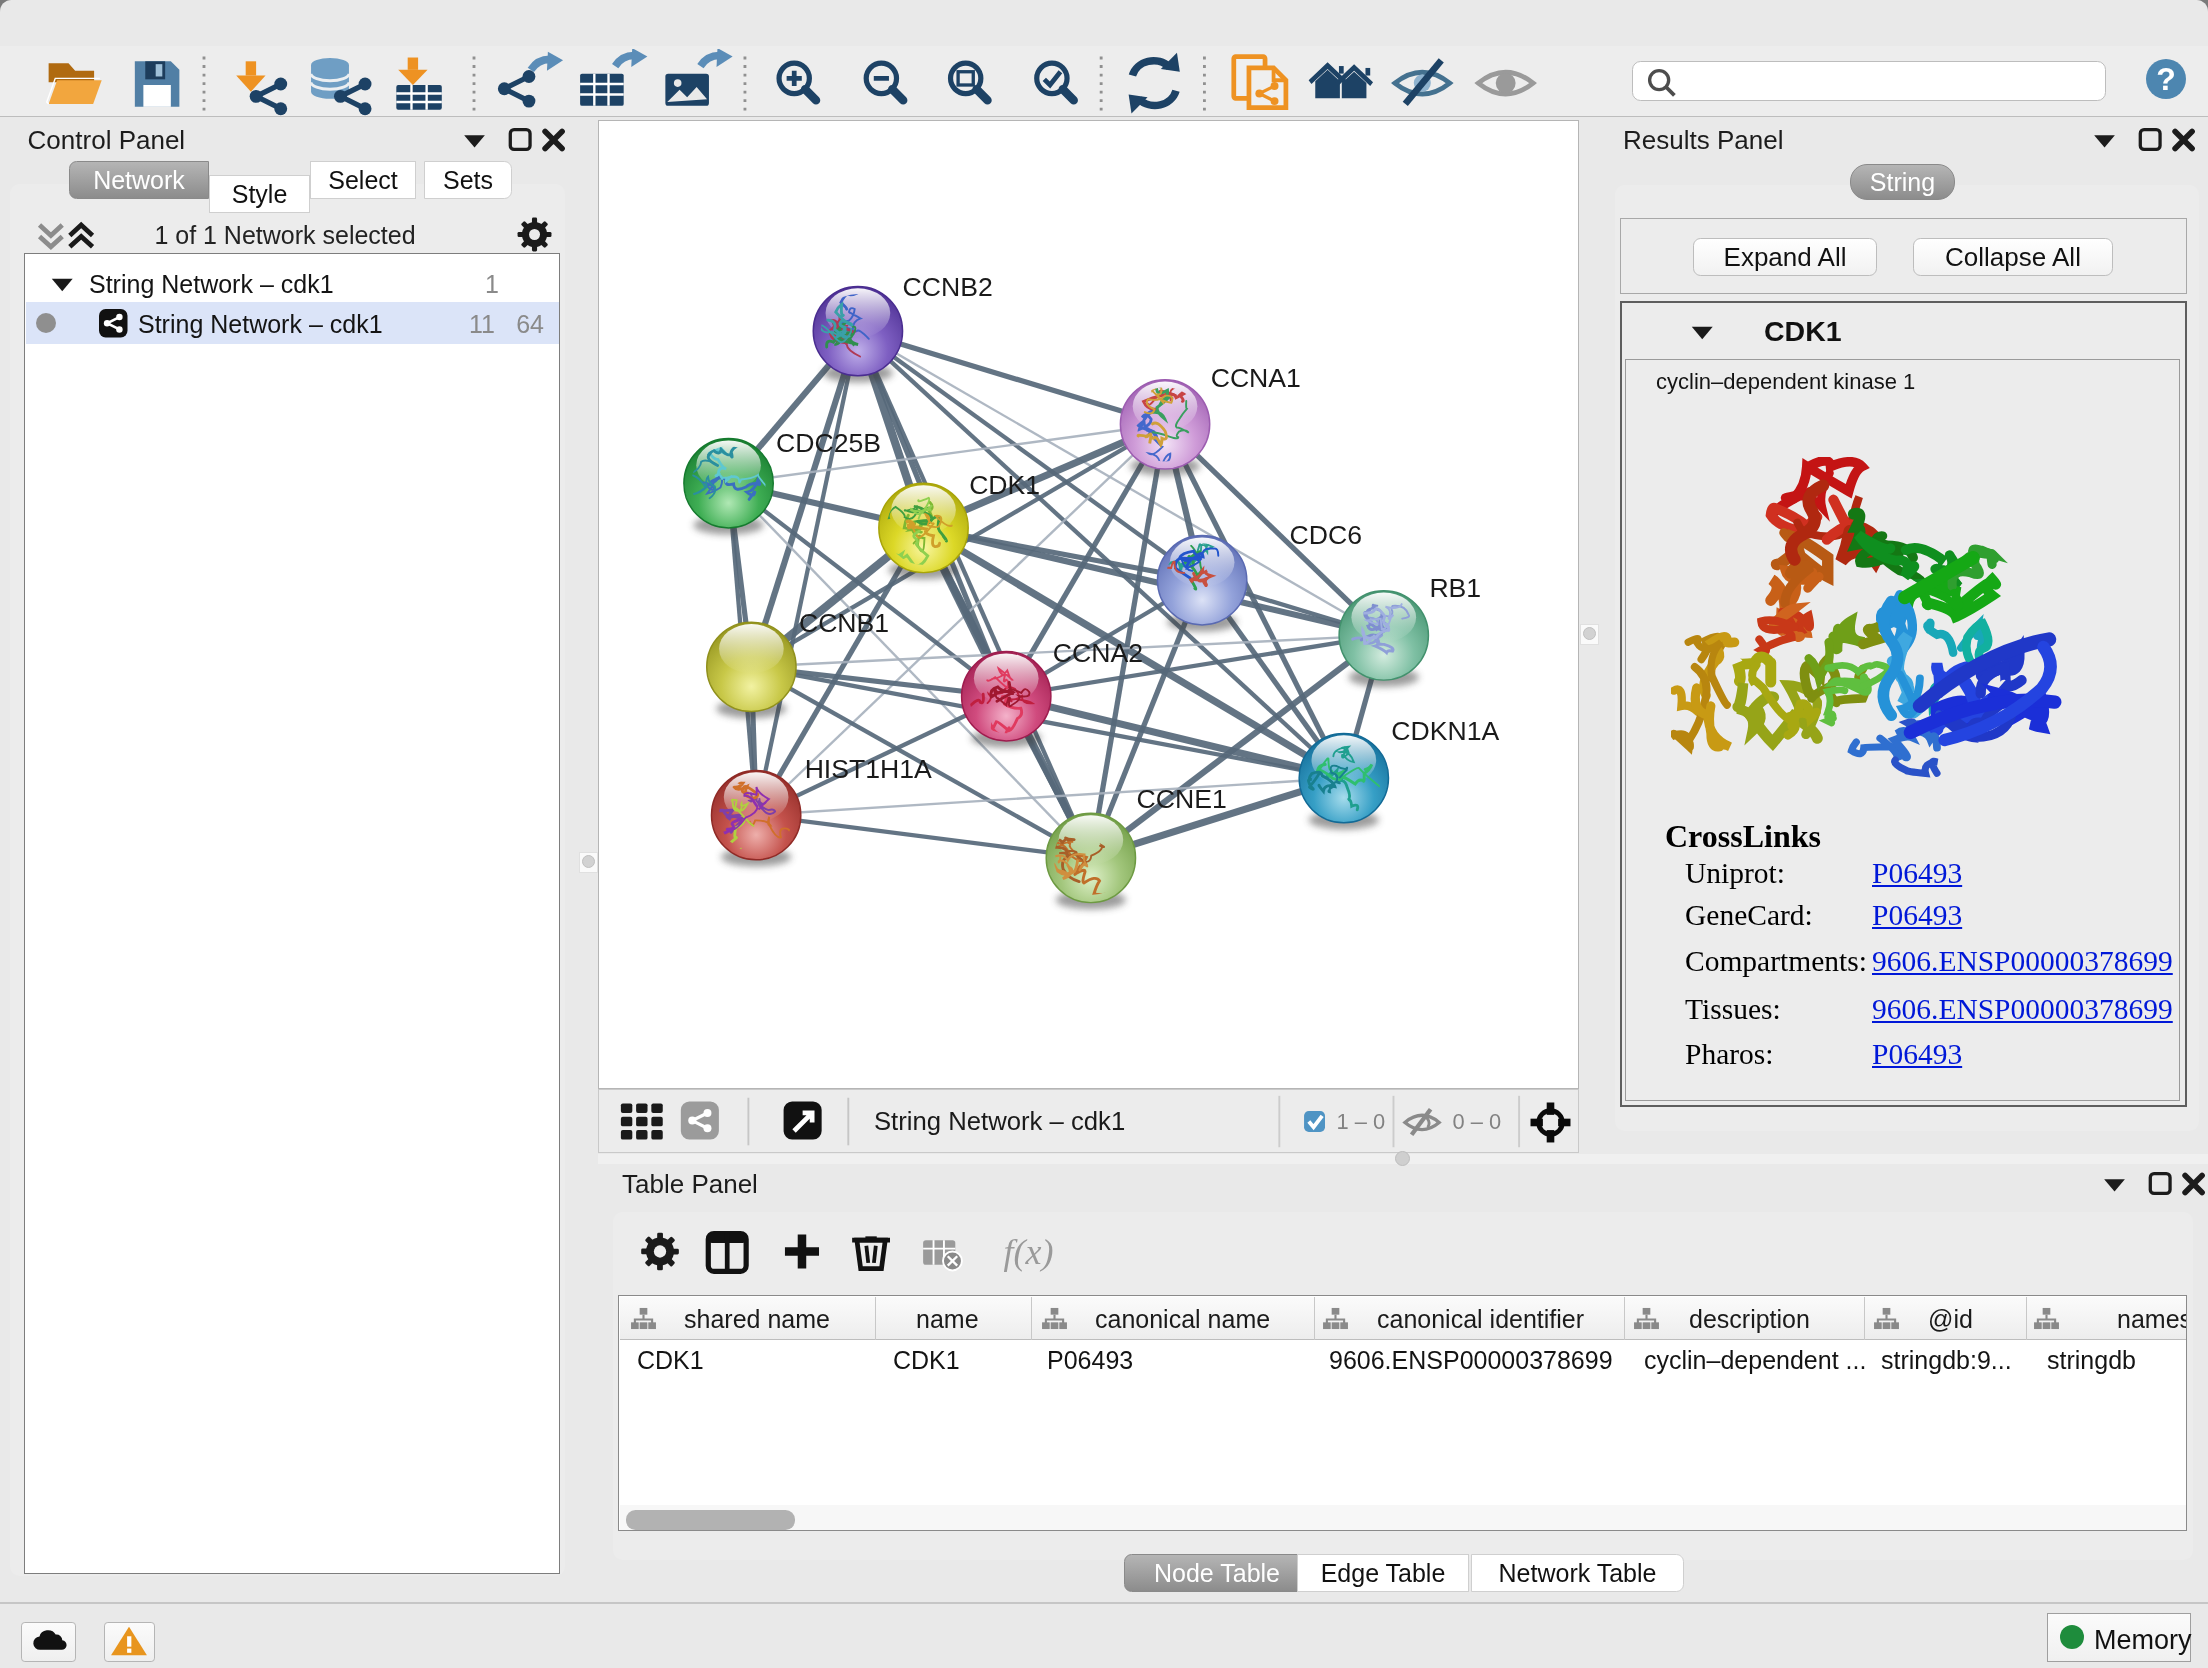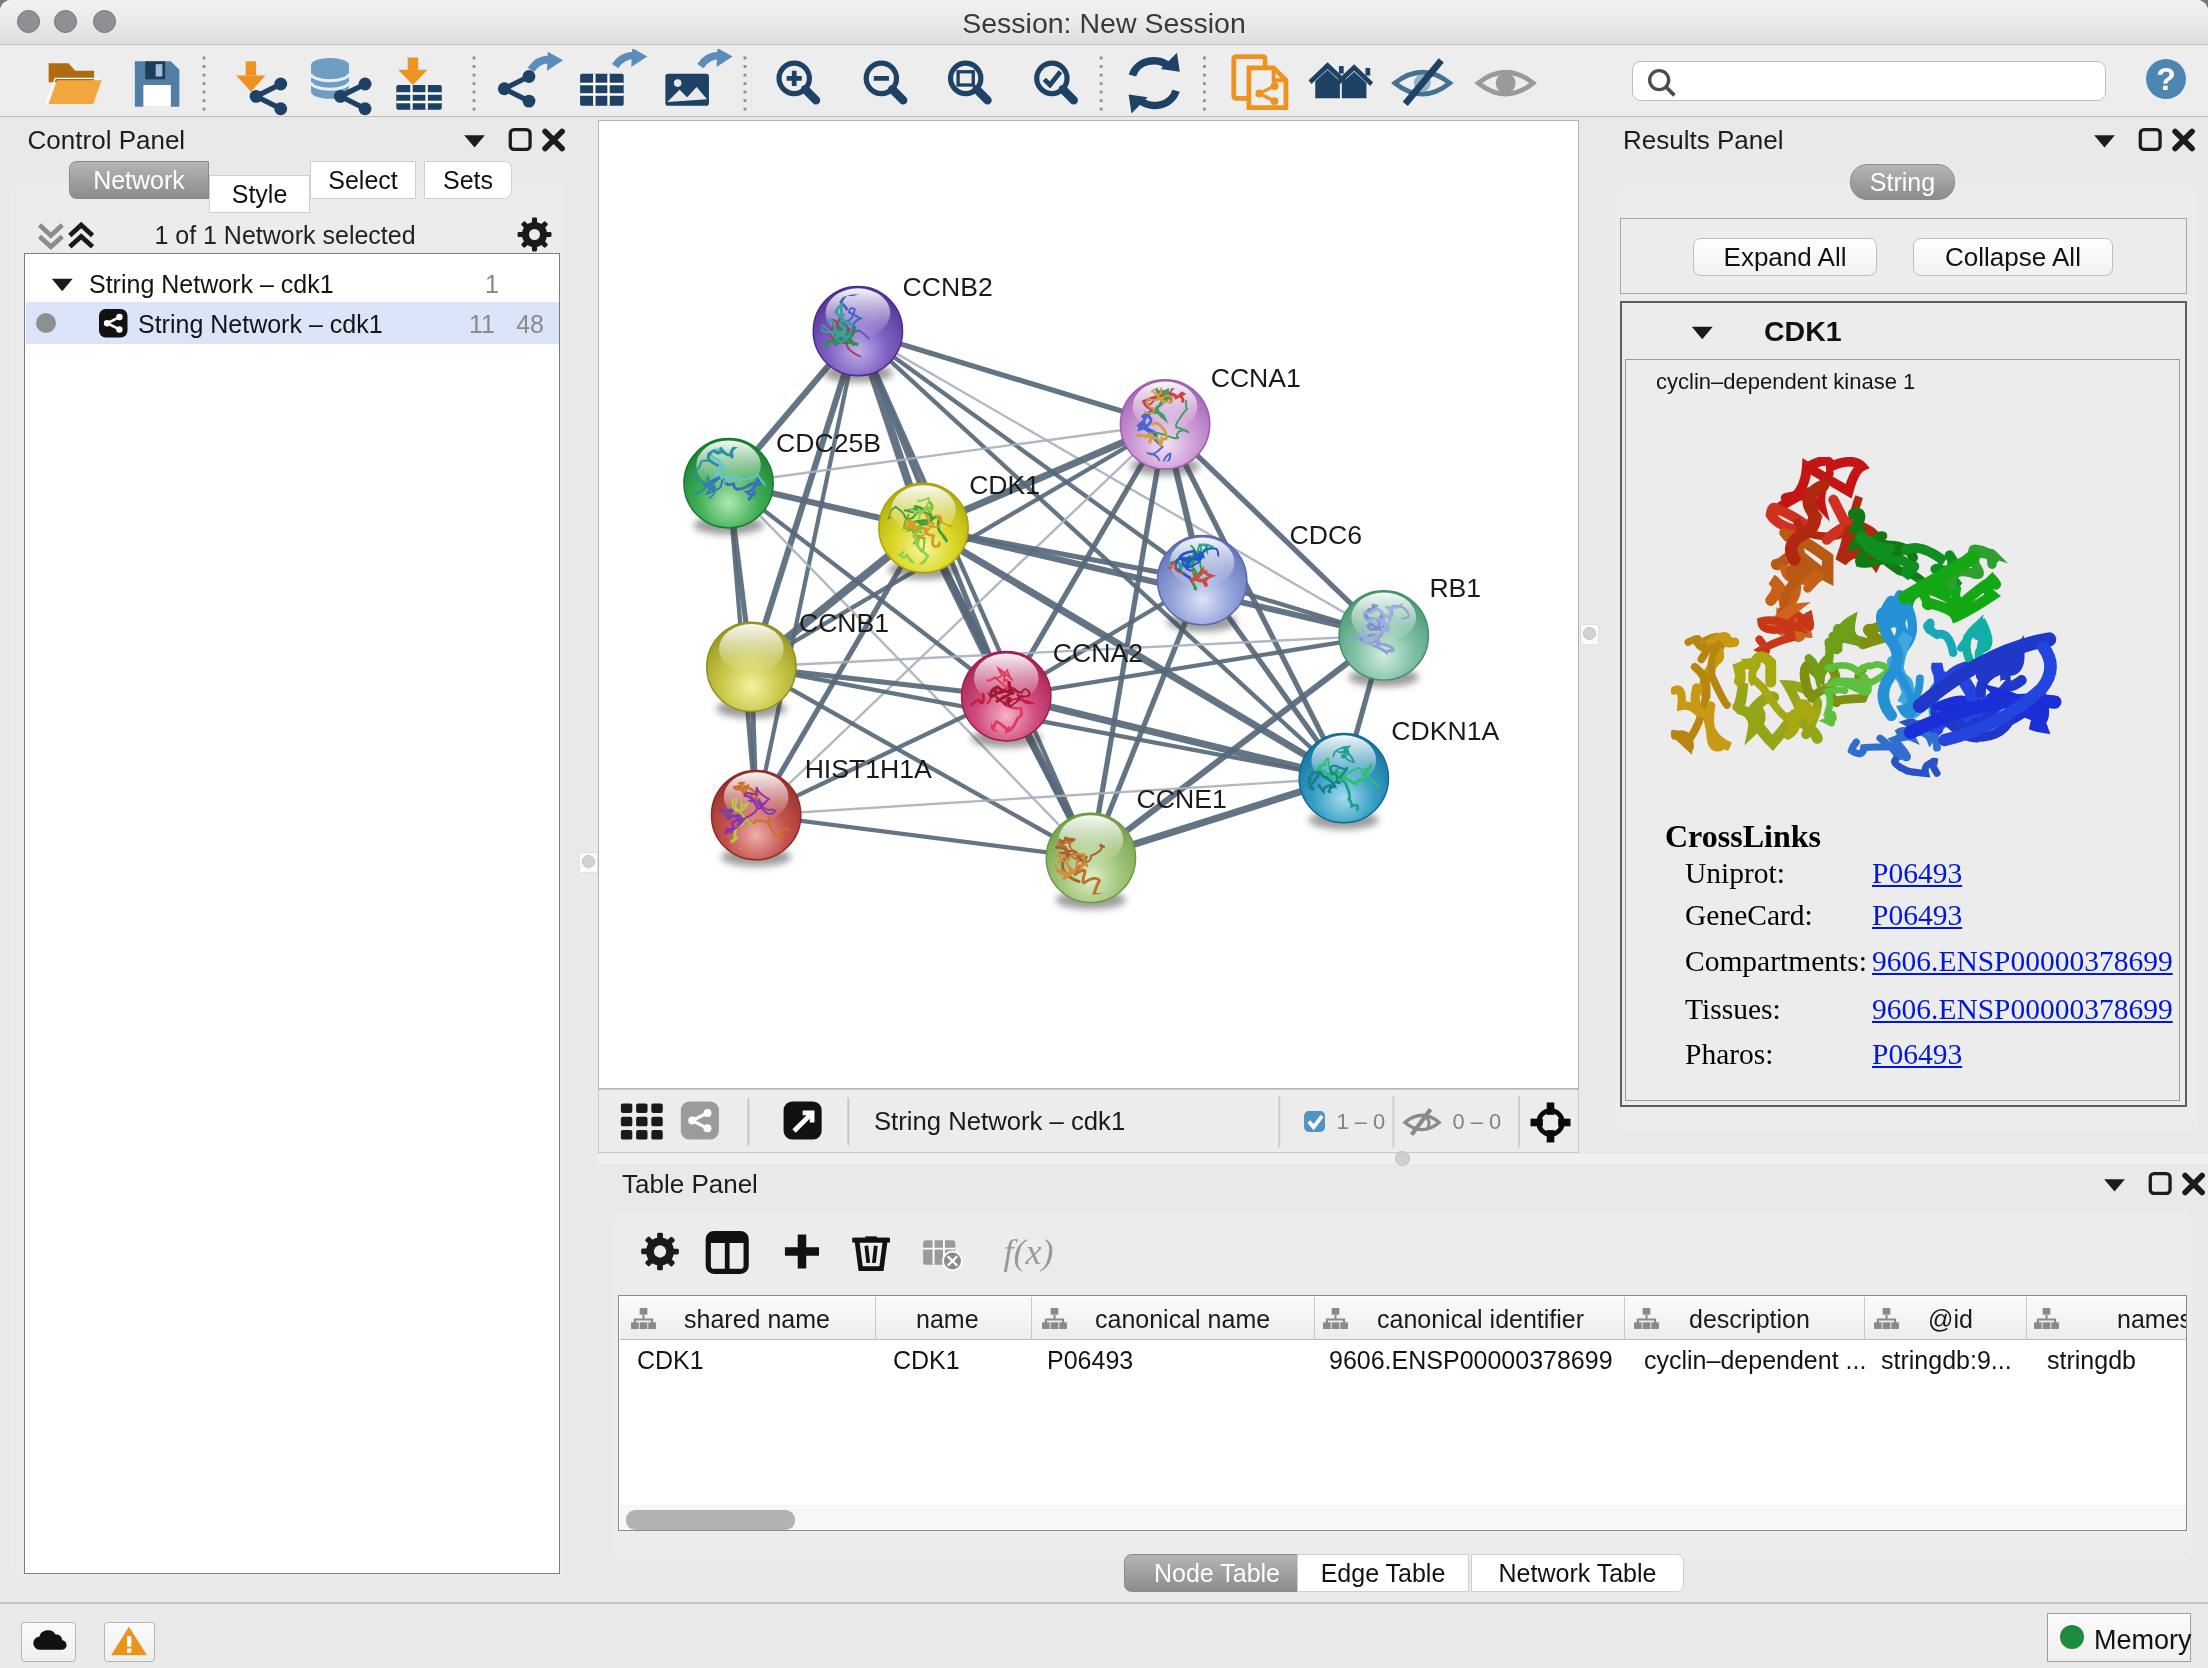--- a/index.html
+++ b/index.html
@@ -17,26 +17,20 @@
 .treerow{position:absolute;font-size:25px;color:#141414;white-space:nowrap}
 .cnt{position:absolute;font-size:25px;color:#8a8a8a;text-align:right}
 .btn{position:absolute;background:linear-gradient(#ffffff,#f1f1f1);border:1.4px solid #bdbdbd;border-radius:7.6px;font-size:26px;color:#111;text-align:center}
 .serif{font-family:"Liberation Serif",serif}
 a.lnk{color:#0018d8;text-decoration:underline}
 .colsep{position:absolute;width:1px;background:#c8c8c8;z-index:3}
 .hdrcell{position:absolute;font-size:25px;color:#1a1a1a;white-space:nowrap;z-index:3}
 .cell{position:absolute;font-size:25px;color:#141414;white-space:nowrap;z-index:3}
 </style></head><body>
 <div id="win">
-    <div class="titlebar">
-      <div class="tl" style="left:17px"></div>
-      <div class="tl" style="left:54px"></div>
-      <div class="tl" style="left:93px"></div>
-      <div class="title">Session: New Session</div>
-    </div>
     <div class="toolbar">
       <div class="searchbox">
         <svg width="42" height="40" viewBox="0 0 44 42" style="position:absolute;left:7.6px;top:0px">
           <circle cx="19" cy="19" r="10" fill="none" stroke="#4d4d4d" stroke-width="3.5"></circle>
           <line x1="26.5" y1="26.5" x2="35" y2="35" stroke="#4d4d4d" stroke-width="4"></line>
         </svg>
       </div>
       <div class="help">?</div>
     </div>
     <svg width="2208" height="72" viewBox="0 0 2322 76" style="position:absolute;left:0;top:49px">
@@ -156,21 +150,21 @@
     <div style="position:absolute;left:36px;top:313px;width:20px;height:20px;border-radius:50%;background:#8f8f8f;z-index:3"></div>
     <svg width="28.5" height="28.5" viewBox="0 0 30 30" style="position:absolute;left:99px;top:309px;z-index:3">
       <rect width="30" height="30" rx="7" fill="#111"></rect>
       <path d="M21.5,8.5 L8.5,15 L21.5,21.5" stroke="#fff" stroke-width="2.7" fill="none"></path>
       <circle cx="21.5" cy="8.5" r="3.4" fill="#fff"></circle>
       <circle cx="8.5" cy="15" r="3.4" fill="#fff"></circle>
       <circle cx="21.5" cy="21.5" r="3.4" fill="#fff"></circle>
     </svg>
     <div class="treerow" style="left:138px;top:310px;z-index:3">String Network – cdk1</div>
     <div class="cnt" style="left:434px;top:310px;width:61px;z-index:3">11</div>
-    <div class="cnt" style="left:483px;top:310px;width:61px;z-index:3">48</div>
+    <div class="cnt" style="left:483px;top:310px;width:61px;z-index:3">64</div>
     <div style="position:absolute;left:579px;top:852px;width:19px;height:21px;background:#fafafa;border:1px solid #e0e0e0"></div>
     <div style="position:absolute;left:582px;top:855px;width:13.3px;height:13.3px;border-radius:50%;background:#d2d2d2;border:1px solid #c0c0c0"></div>
     <div style="position:absolute;left:1580px;top:624px;width:19px;height:21px;background:#fafafa;border:1px solid #e0e0e0"></div>
     <div style="position:absolute;left:1583px;top:627px;width:13.3px;height:13.3px;border-radius:50%;background:#d2d2d2;border:1px solid #c0c0c0"></div>
     <div style="position:absolute;left:598px;top:120px;width:981px;height:969px;background:#fff;border:1px solid #b5b5b5"></div>
     <svg width="981" height="969" viewBox="0 0 1031 1019" style="position:absolute;left:598px;top:120px">
       <defs>
         <radialGradient id="gCCNB2" cx="0.5" cy="0.72" r="0.75">
           <stop offset="0%" stop-color="#c0b0ea"></stop>
           <stop offset="45%" stop-color="#7e5fc2"></stop>

